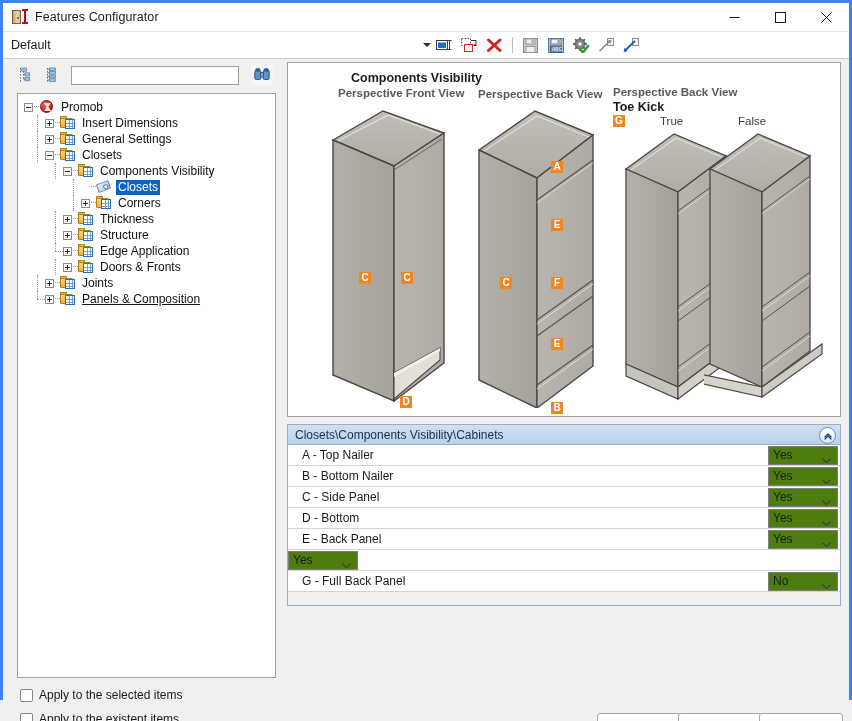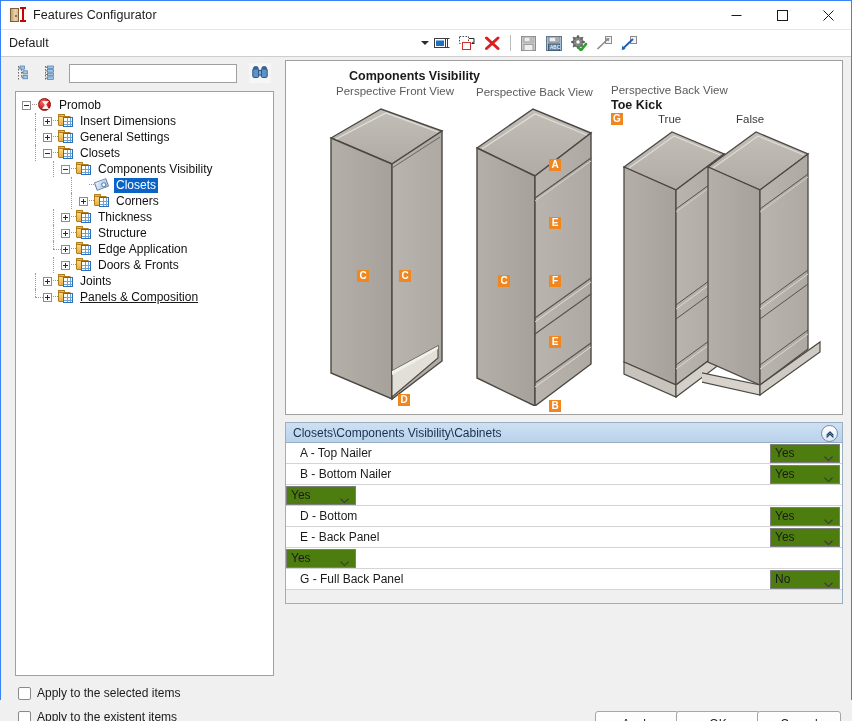--- a/index.html
+++ b/index.html
@@ -9,21 +9,21 @@
     background: #f0f0f0;
     font-family: "Liberation Sans", sans-serif;
     font-size: 12px;
     color: #1a1a1a;
     -webkit-font-smoothing: antialiased;
   }
   .app {
     position: relative;
     width: 852px; height: 700px;
     background: #f0f0f0;
-    border: 1px solid #3b82f6;
+    border: 3px solid #3b82f6;
     box-sizing: border-box;
     display: flex;
     flex-direction: column;
   }
 
   
   .titlebar {
     height: 28px;
     min-height: 28px;
     background: #ffffff;
@@ -307,20 +307,21 @@
   .vp-title {
     position: absolute;
     font-weight: bold;
     font-size: 12.5px;
     color: #1b1b1b;
   }
   .vp-sub {
     position: absolute;
     font-size: 11.5px;
     color: #5a5a5a;
+    font-weight: bold;
   }
   .vp-sub2 {
     position: absolute;
     font-size: 11.5px;
     color: #3a3a3a;
   }
   .badge {
     position: absolute;
     background: #ef8620;
     color: #ffffff;
@@ -897,20 +898,21 @@
             <span>Yes</span>
             <span class="carv">
               <svg width="9" height="6" viewBox="0 0 9 6">
                   <path d="M0.8 1 L4.5 4.6 L8.2 1" fill="none" stroke="#3b3b3b" stroke-width="1.1" stroke-linecap="round"></path>
                 </svg>
             </span>
           </div>
         </div>
 
         <div class="prow">
+          <div class="prow-label">C - Side Panel</div>
           <div class="pcombo">
             <span>Yes</span>
             <span class="carv">
               <svg width="9" height="6" viewBox="0 0 9 6">
                   <path d="M0.8 1 L4.5 4.6 L8.2 1" fill="none" stroke="#3b3b3b" stroke-width="1.1" stroke-linecap="round"></path>
                 </svg>
             </span>
           </div>
         </div>
 

